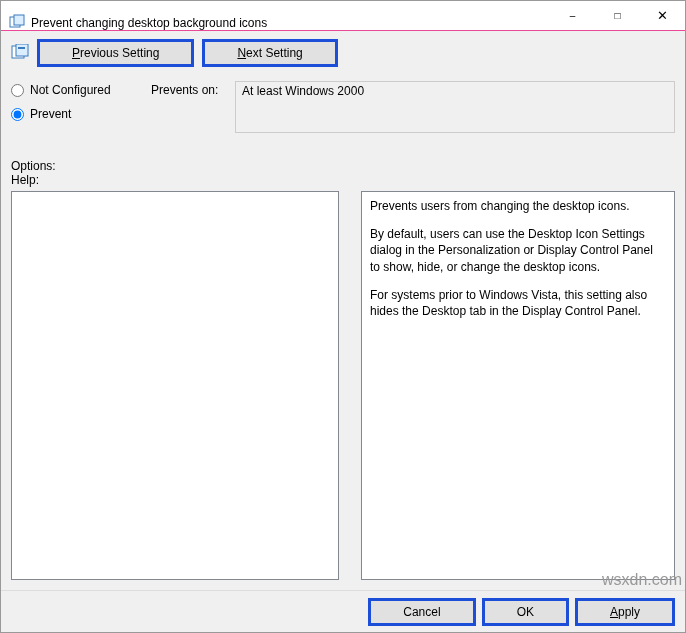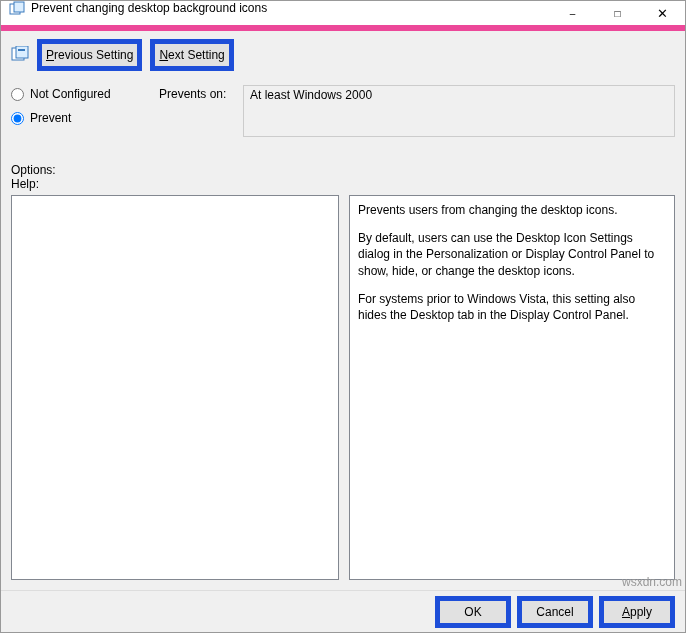--- a/index.html
+++ b/index.html
@@ -12,23 +12,23 @@
     width: 686px;
     height: 633px;
     border: 1px solid #999;
     display: flex;
     flex-direction: column;
     overflow: hidden;
   }
   .titlebar {
     height: 30px;
     background: #fff;
-    border-bottom: 6px solid #ec4899;
-    display: flex;
-    align-items: flex-start;
+    border-bottom: 1px solid #ec4899;
+    display: flex;
+    align-items: flex-end;
     padding-left: 8px;
   }
   .titlebar .app-icon {
     width: 16px; height: 16px;
     display: inline-flex; align-items: center; justify-content: center;
     margin-right: 6px;
   }
   .titlebar .title { flex: 1; }
   .win-btns { display: flex; height: 100%; }
   .win-btn {
@@ -50,29 +50,28 @@
     align-items: center;
     margin-bottom: 14px;
   }
   .header-row .setting-icon {
     width: 18px; height: 18px; margin-right: 8px;
   }
   .header-row .setting-title { flex: 1; }
   .nav-btns { display: flex; gap: 8px; }
   button.win {
     background: #e1e1e1;
-    border: 5px solid #1d4ed8;
-    padding: 4px 4px;
+    border: 3px solid #1d4ed8;
+    padding: 4px 32px;
     font-family: inherit;
     font-size: 12px;
     min-width: 76px;
   }
   .upper {
     display: flex;
-    gap: 8px;
     margin-bottom: 6px;
   }
   .radio-col {
     width: 140px;
     padding-top: 2px;
   }
   .radio-row {
     display: flex; align-items: center;
     margin-bottom: 10px;
     gap: 6px;
@@ -108,21 +107,21 @@
   .labels-row {
     display: flex;
     margin-top: 14px;
     margin-bottom: 4px;
     flex-direction: column;
   }
   .labels-row .lbl-options { width: 330px; }
   .panels {
     flex: 1;
     display: flex;
-    gap: 10px;
+    gap: 22px;
     border-radius: 31px;
   }
   .panel {
     border: 1px solid #828790;
     background: #fff;
     padding: 6px 8px;
     overflow: auto;
   }
   .panel.options { width: 328px; }
   .panel.help { flex: 1; line-height: 1.35; overflow-y: scroll;}
@@ -135,21 +134,21 @@
     align-items: center;
     justify-content: flex-end;
     padding: 0 10px;
     gap: 6px;
   }
   .u { text-decoration: underline; }
   .watermark {
     position: fixed;
     right: 4px;
     bottom: 44px;
-    font-size: 12px;
+    font-size: 16px;
     color: #999;
   }
 </style>
 </head>
 <body>
 
 <div class="titlebar">
   <span class="app-icon">
     <svg width="16" height="16" viewBox="0 0 16 16">
       <rect x="1" y="3" width="10" height="10" fill="#fff" stroke="#3a7abd"></rect>
@@ -210,18 +209,18 @@
     <div class="panel help">
       <p>Prevents users from changing the desktop icons.</p>
       <p>By default, users can use the Desktop Icon Settings dialog in the Personalization or Display Control Panel to show, hide, or change the desktop icons.</p>
       <p>For systems prior to Windows Vista, this setting also hides the Desktop tab in the Display Control Panel.</p>
     </div>
   </div>
 
 </div>
 
 <div class="footer">
+  <button class="win">Cancel</button>
   <button class="win">OK</button>
-  <button class="win">Cancel</button>
   <button class="win"><span class="u">A</span>pply</button>
 </div>
 
 <div class="watermark">wsxdn.com</div>
 
 </body></html>

